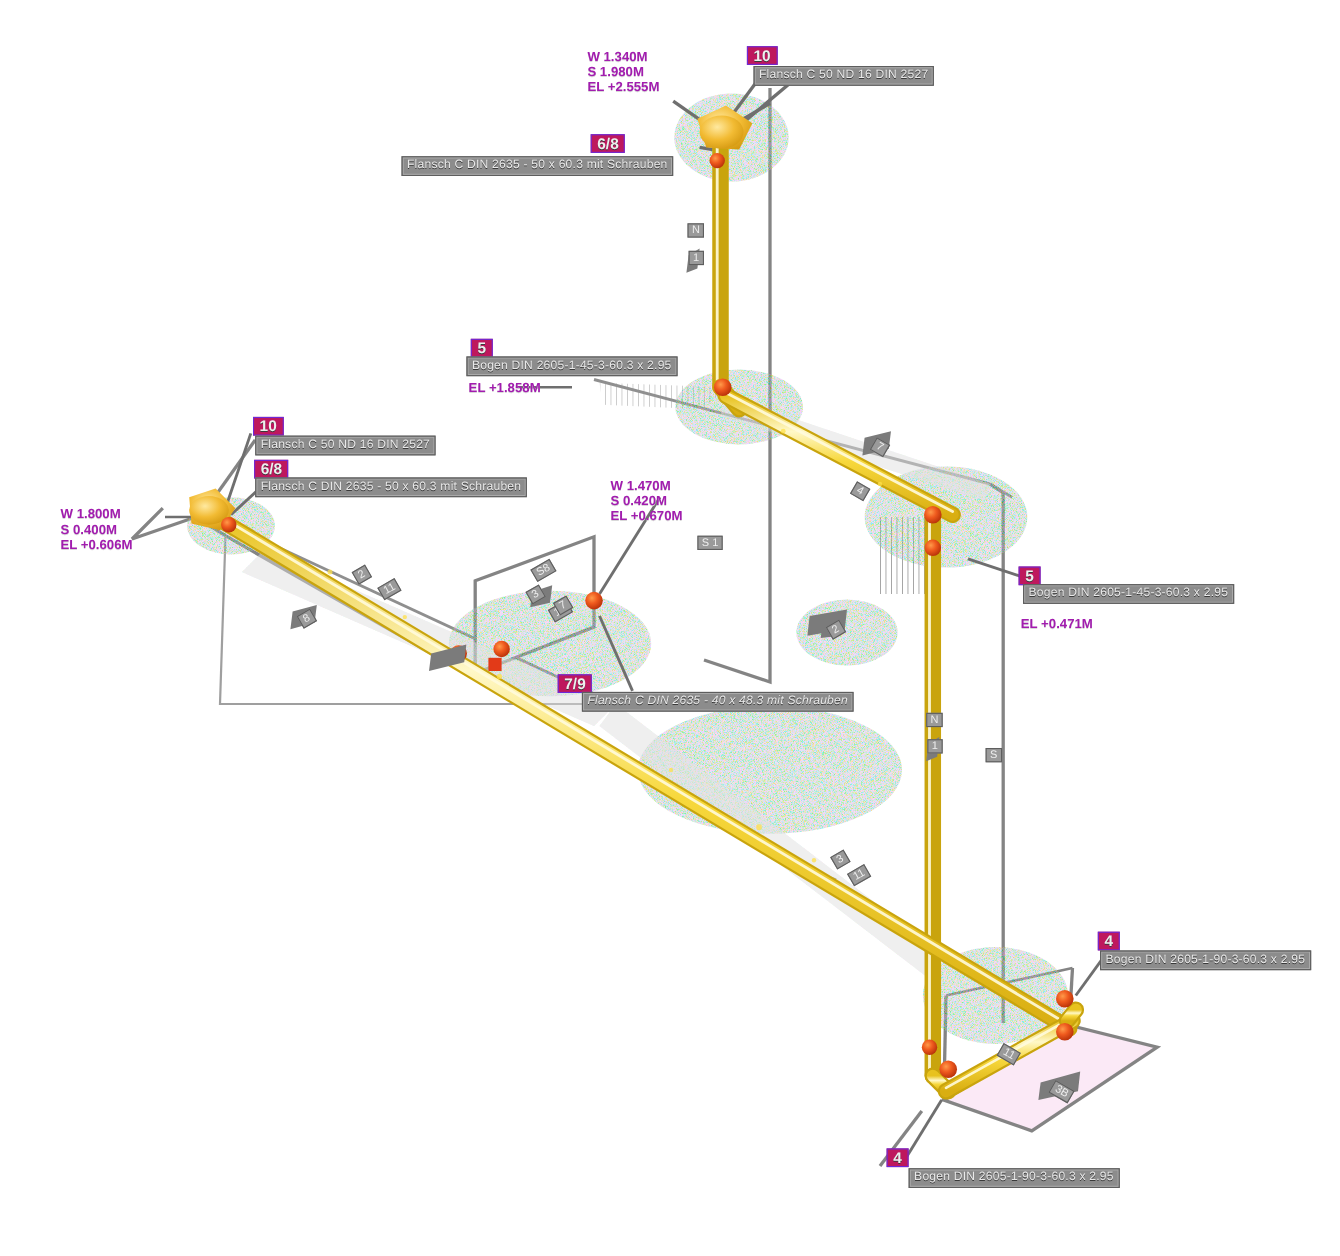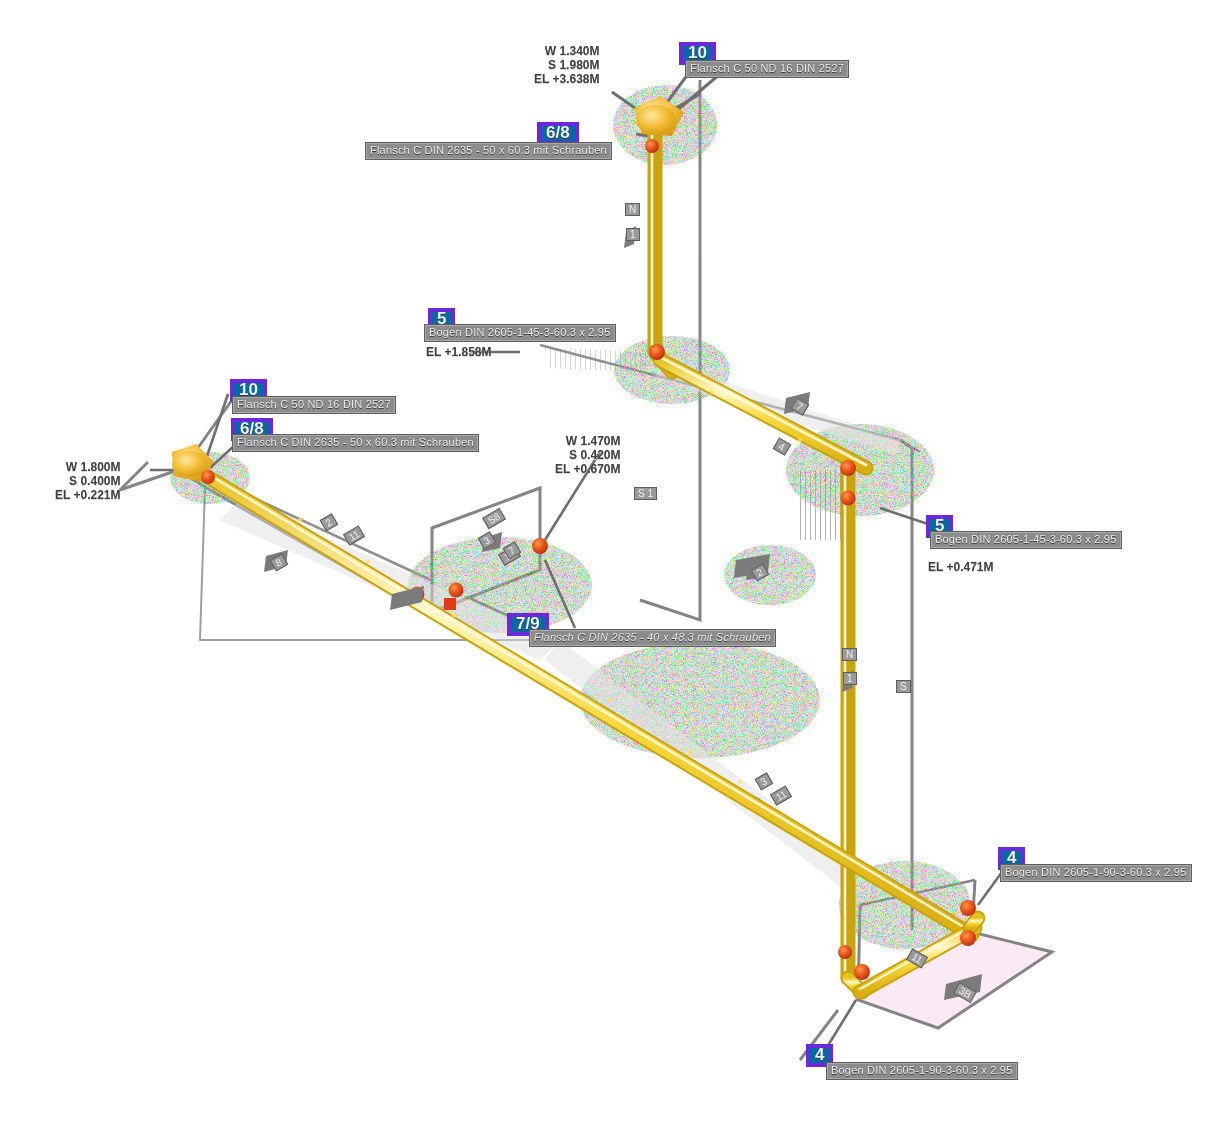--- a/index.html
+++ b/index.html
@@ -7,26 +7,26 @@
        font-family:"Liberation Sans","DejaVu Sans",sans-serif;}
   #stage{position:absolute;left:0;top:0;width:1218px;height:1142px;}
   svg#dwg{position:absolute;left:0;top:0;width:1218px;height:1142px;}
 
   
   .lbl{position:absolute;background:#8c8c8c;border:1px solid #5e5e5e;
        color:#e9e9e9;font-size:11px;line-height:13px;
        padding:1px 4px 2px 4px;white-space:nowrap;
        text-shadow:0 1px 0 #3a3a3a;letter-spacing:.2px;
        box-shadow:0 0 0 1px rgba(255,255,255,.25) inset;}
-  .tag{position:absolute;background:#0369a1;border:4px solid #6d28d9;
-       color:#efefef;font-size:17px;line-height:12px;
+  .tag{position:absolute;background:#be185d;border:1px solid #6d28d9;
+       color:#efefef;font-size:14px;line-height:12px;
        padding:1px 5px 2px 5px;white-space:nowrap;font-weight:bold;
        text-shadow:0 1px 0 #3a3a3a;}
-  .elev{position:absolute;color:#404040;font-size:12px;line-height:14px;
-        font-weight:bold;white-space:nowrap;text-shadow:0 1px 0 #d8d8d8;text-align:right;}
+  .elev{position:absolute;color:#a21caf;font-size:12px;line-height:14px;
+        font-weight:bold;white-space:nowrap;text-shadow:0 1px 0 #d8d8d8;}
   .elev div{white-space:nowrap;}
 
   
   .bub{position:absolute;background:#9a9a9a;border:1px solid #5e5e5e;
        color:#eee;font-size:10px;line-height:11px;padding:0 3px;
        white-space:nowrap;}
 </style>
 </head>
 <body>
 
@@ -237,29 +237,29 @@
   <div class="tag" id="t6" style="left: 926px; top: 515px;">5</div>
   <div class="lbl" id="b6" style="left: 930px; top: 531px;">Bogen DIN 2605-1-45-3-60.3 x 2.95</div>
   <div class="tag" id="t7" style="left: 998px; top: 847px;">4</div>
   <div class="lbl" id="b7" style="left: 1000px; top: 864px;">Bogen DIN 2605-1-90-3-60.3 x 2.95</div>
   <div class="tag" id="t8" style="left: 806px; top: 1044px;">4</div>
   <div class="lbl" id="b8" style="left: 826px; top: 1062px;">Bogen DIN 2605-1-90-3-60.3 x 2.95</div>
 
   <div class="elev" id="e0" style="left: 534px; top: 44px;">
       <div>W 1.340M</div>
       <div>S 1.980M</div>
-      <div>EL +3.638M</div>
+      <div>EL +2.555M</div>
     </div>
   <div class="elev" id="e1" style="left: 426px; top: 345px;">
       <div>EL +1.858M</div>
     </div>
   <div class="elev" id="e2" style="left: 55px; top: 440px; margin-top: 20px;">
       <div>W 1.800M</div>
       <div>S 0.400M</div>
-      <div>EL +0.221M</div>
+      <div>EL +0.606M</div>
     </div>
   <div class="elev" id="e3" style="left: 555px; top: 434px;">
       <div>W 1.470M</div>
       <div>S 0.420M</div>
       <div>EL +0.670M</div>
     </div>
   <div class="elev" id="e4" style="left: 928px; top: 560px;">
       <div>EL +0.471M</div>
     </div>
 

